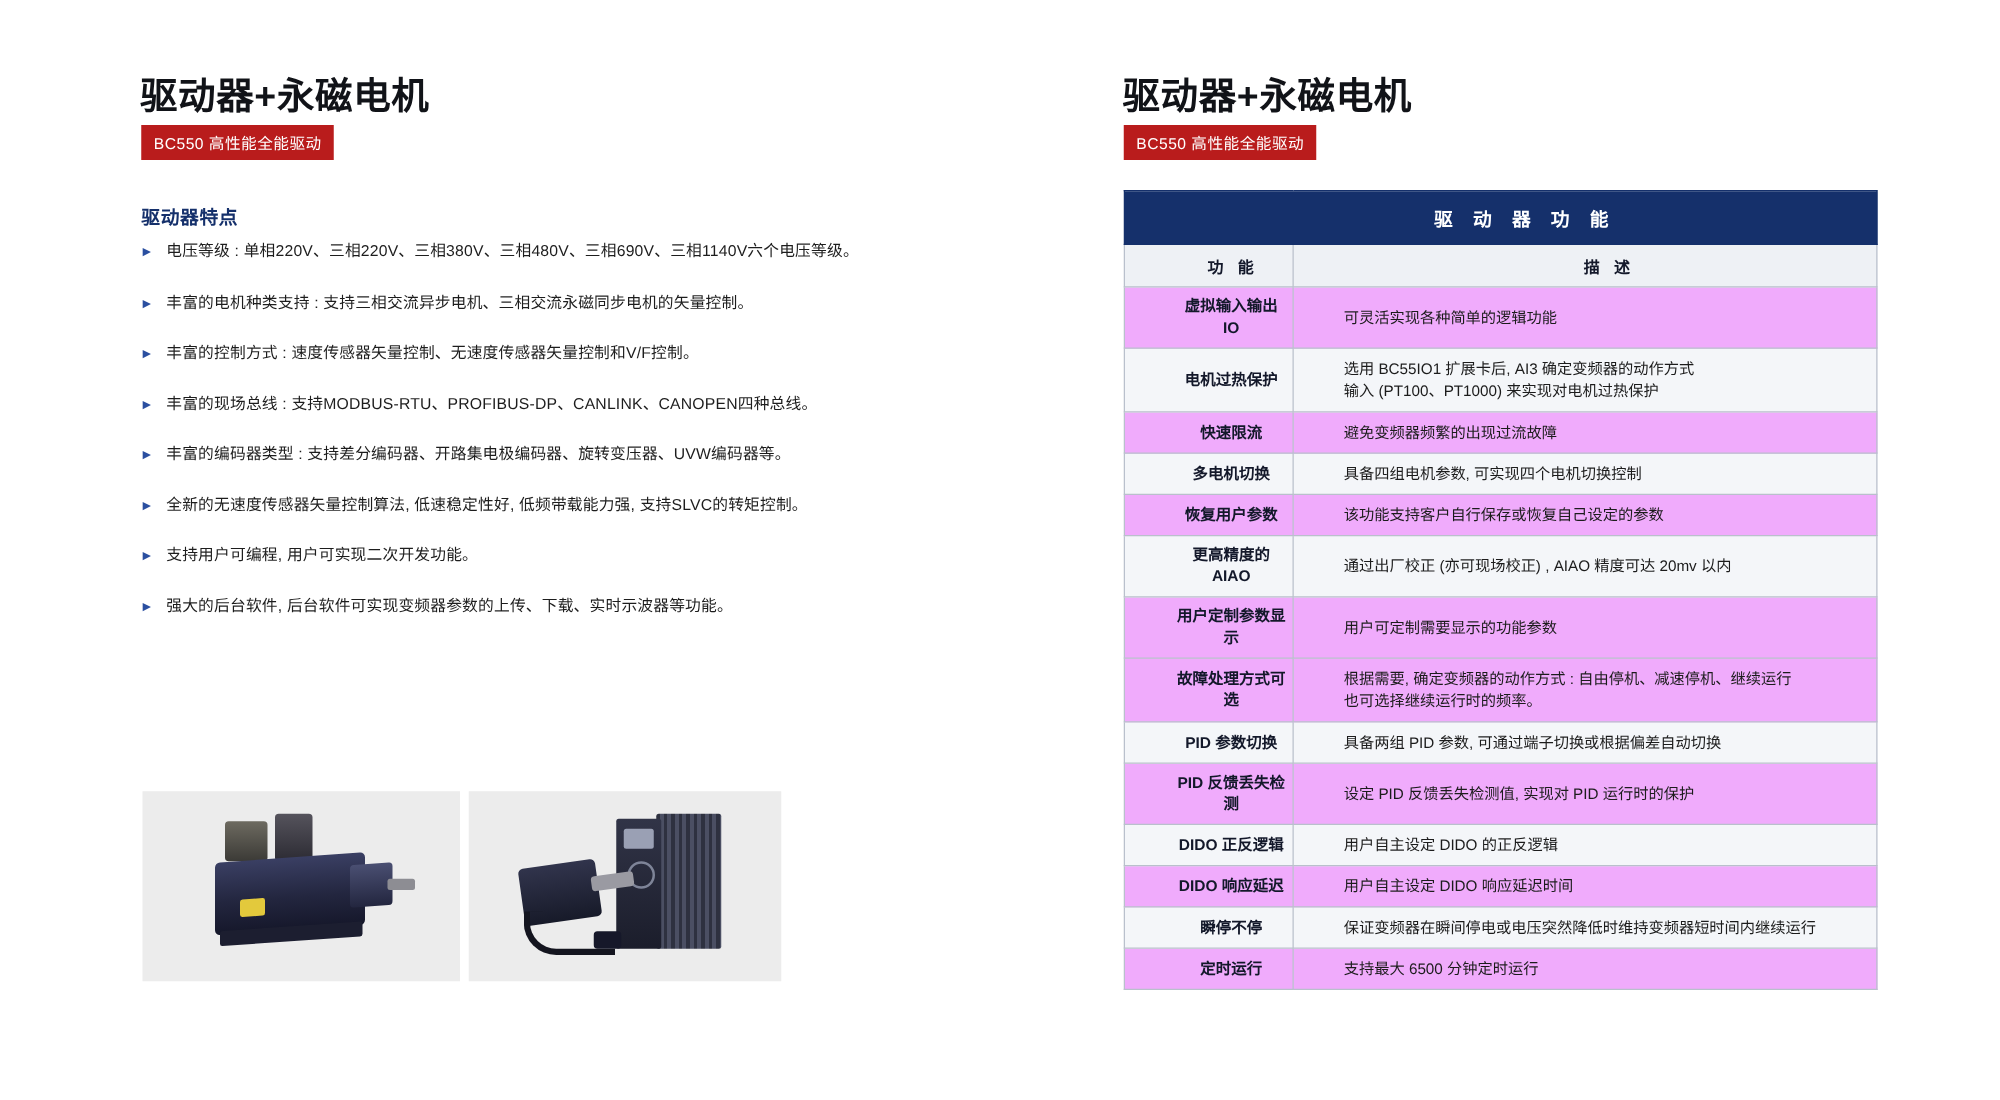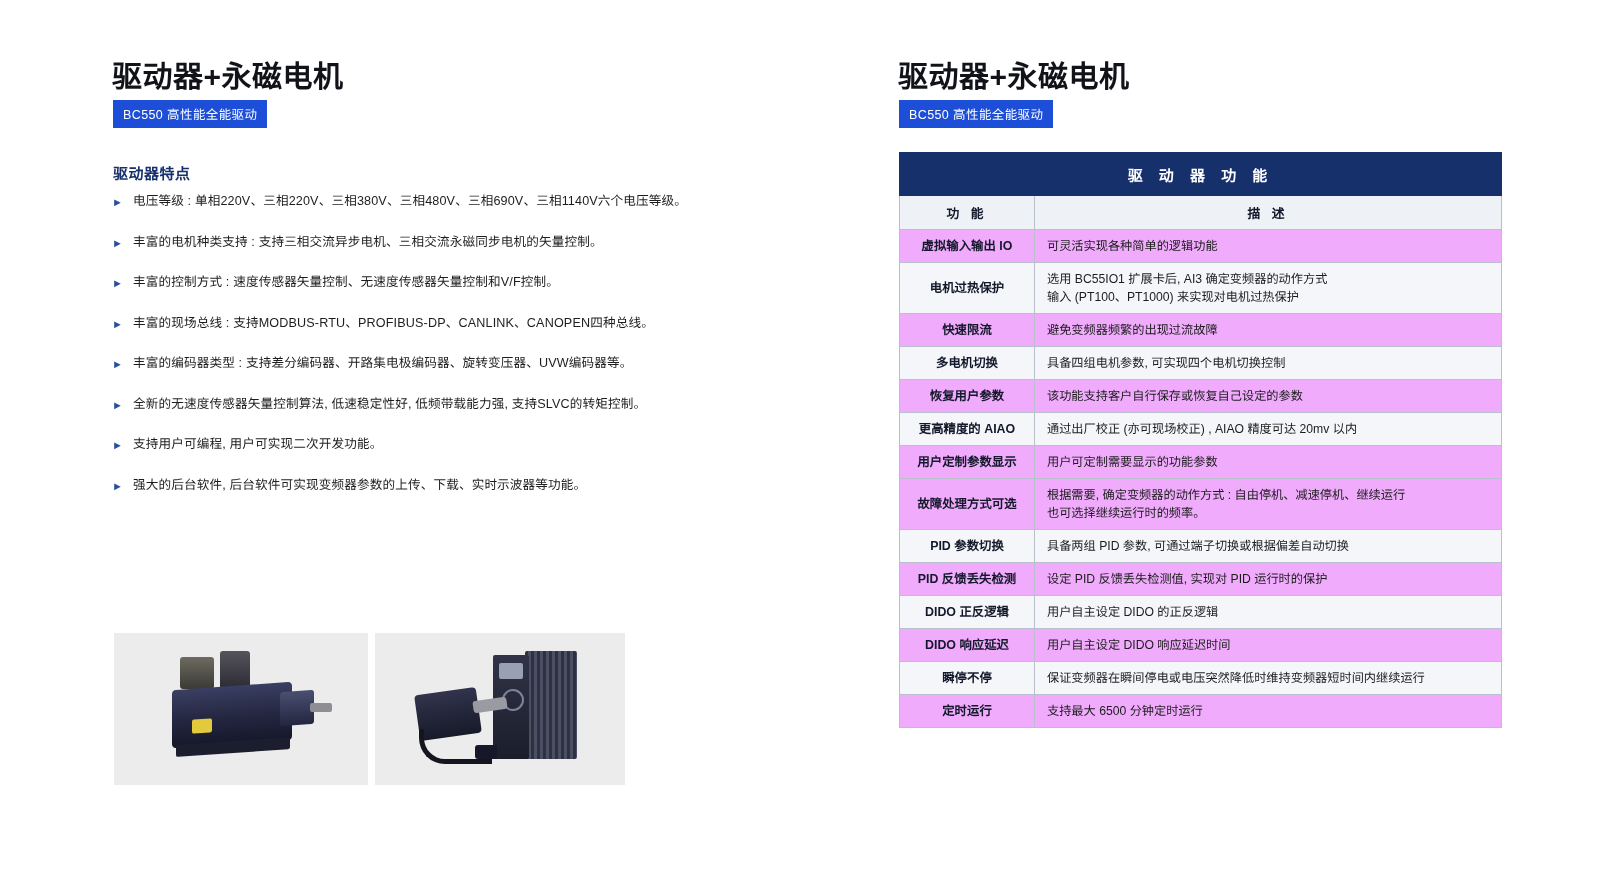--- a/index.html
+++ b/index.html
@@ -34,21 +34,21 @@
   .title {
     position: absolute;
     font-size: 30px;
     font-weight: bold;
     color: #111318;
     letter-spacing: 0.5px;
     white-space: nowrap;
   }
   .subtitle-badge {
     position: absolute;
-    background: #1d4ed8;
+    background: #b91c1c;
     color: #ffffff;
     font-size: 12.5px;
     padding: 4px 10px 5px 10px;
     letter-spacing: 0.4px;
     white-space: nowrap;
   }
 
   
   .section-heading {
     position: absolute;
@@ -203,20 +203,21 @@
     width: 602px;
   }
   table.fn-table {
     border-collapse: collapse;
     width: 602px;
     table-layout: fixed;
   }
   table.fn-table td, table.fn-table th {
     border: 1px solid #b9c0cc;
     vertical-align: middle;
+    padding-left: 40px;
   }
   .tbl-title {
     background: #15306b;
     color: #ffffff;
     font-size: 15px;
     font-weight: bold;
     letter-spacing: 6px;
     text-align: center;
     height: 40px;
     border: 1px solid #15306b !important;

